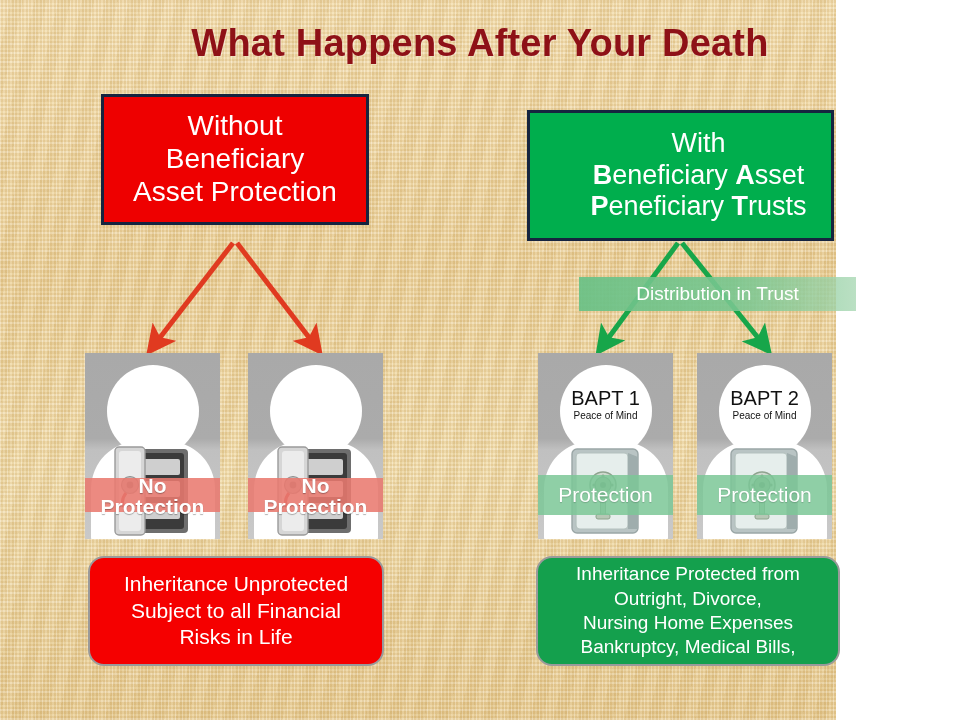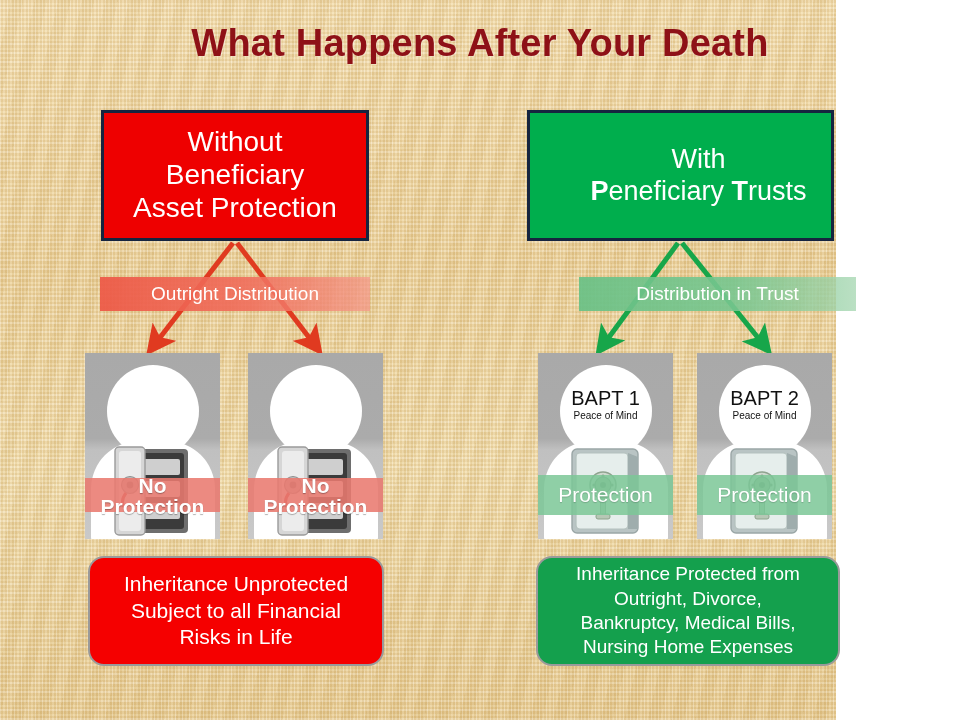--- a/index.html
+++ b/index.html
@@ -25,21 +25,21 @@
   }
 
   
   .hdrbox{
     position:absolute;border:3px solid #16243f;
     display:flex;align-items:center;justify-content:center;
     box-sizing:border-box;text-align:center;color:#ffffff;
     line-height:1.17;
   }
   #hdr-without{
-    left:101px;top:110px;width:268px;height:131px;
+    left:101px;top:94px;width:268px;height:131px;
     background:#ee0000;font-size:28px;
   }
   #hdr-with{
     left:527px;top:110px;width:307px;height:131px;
     background:#00ae4d;font-size:27px;padding-left:36px;
   }
   .hdrbox .ln{display:block;}
   .hdrbox b{font-weight:bold;}
   .hdrbox .norm{font-weight:normal;}
 
@@ -142,40 +142,40 @@
     <div>
       <span class="ln">Without</span>
       <span class="ln">Beneficiary</span>
       <span class="ln">Asset Protection</span>
     </div>
   </div>
 
   <div class="hdrbox" id="hdr-with">
     <div>
       <span class="ln norm">With</span>
+      <span class="ln"><b>B</b><span class="norm">eneficiary </span><b>A</b><span class="norm">sset</span></span>
       <span class="ln"><b>P</b><span class="norm">eneficiary </span><b>T</b><span class="norm">rusts</span></span>
     </div>
   </div>
 
   <svg id="arrows" viewBox="0 0 960 720">
     <defs>
       <marker id="ah-red" markerWidth="6" markerHeight="6" refX="3.1" refY="3" orient="auto">
         <path d="M0,0 L6,3 L0,6 L1.4,3 Z" fill="#e03a20"></path>
       </marker>
       <marker id="ah-green" markerWidth="6" markerHeight="6" refX="3.1" refY="3" orient="auto">
         <path d="M0,0 L6,3 L0,6 L1.4,3 Z" fill="#17a64a"></path>
       </marker>
     </defs>
     <line x1="233" y1="243" x2="155" y2="344" stroke="#e03a20" stroke-width="5" marker-end="url(#ah-red)"></line>
     <line x1="237" y1="243" x2="314" y2="344" stroke="#e03a20" stroke-width="5" marker-end="url(#ah-red)"></line>
     <line x1="678" y1="243" x2="604" y2="344" stroke="#17a64a" stroke-width="5" marker-end="url(#ah-green)"></line>
     <line x1="682" y1="243" x2="763" y2="344" stroke="#17a64a" stroke-width="5" marker-end="url(#ah-green)"></line>
   </svg>
 
-  <div class="band" id="band-outright">Outright Distribution</div>
   <div class="band" id="band-trust">Distribution in Trust</div>
 
   <div class="panel" id="panel-1">
     <div class="silh-head"></div>
     <div class="silh-body"></div>
     <svg class="safe" width="82" height="92" viewBox="0 0 82 92">
       <rect x="20" y="4" width="56" height="84" rx="4" fill="#6e6e6e"></rect>
       <rect x="24" y="8" width="48" height="76" rx="3" fill="#3b3b3b"></rect>
       <rect x="28" y="14" width="40" height="16" rx="2" fill="#cfcfcf"></rect>
       <rect x="28" y="36" width="40" height="16" rx="2" fill="#dcdcdc"></rect>
@@ -270,19 +270,19 @@
       <span class="ln">Inheritance Unprotected</span>
       <span class="ln">Subject to all Financial</span>
       <span class="ln">Risks in Life</span>
     </div>
   </div>
 
   <div class="concl" id="concl-green">
     <div>
       <span class="ln">Inheritance Protected from</span>
       <span class="ln">Outright, Divorce,</span>
+      <span class="ln">Nursing Home Expenses</span>
       <span class="ln">Bankruptcy, Medical Bills,</span>
-      <span class="ln">Nursing Home Expenses</span>
     </div>
   </div>
 
 
 </div>
 
 </body></html>

